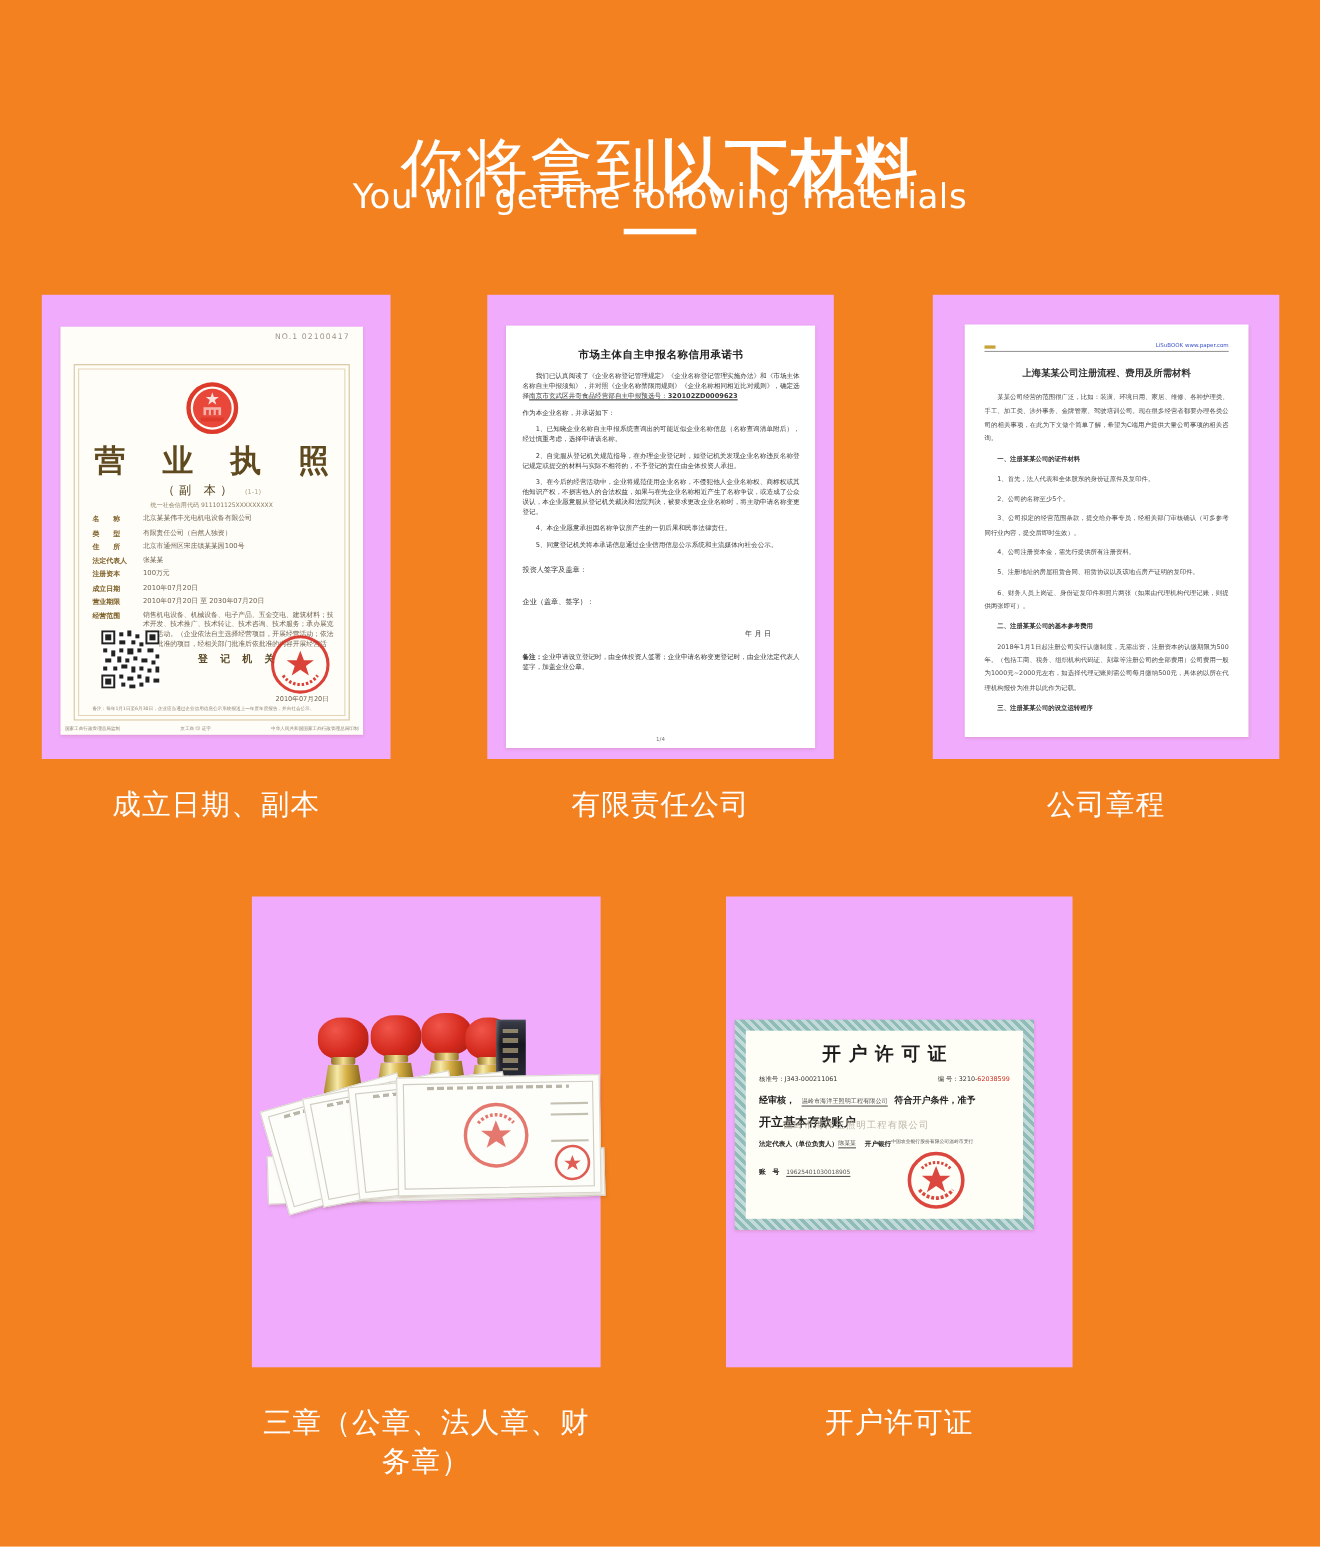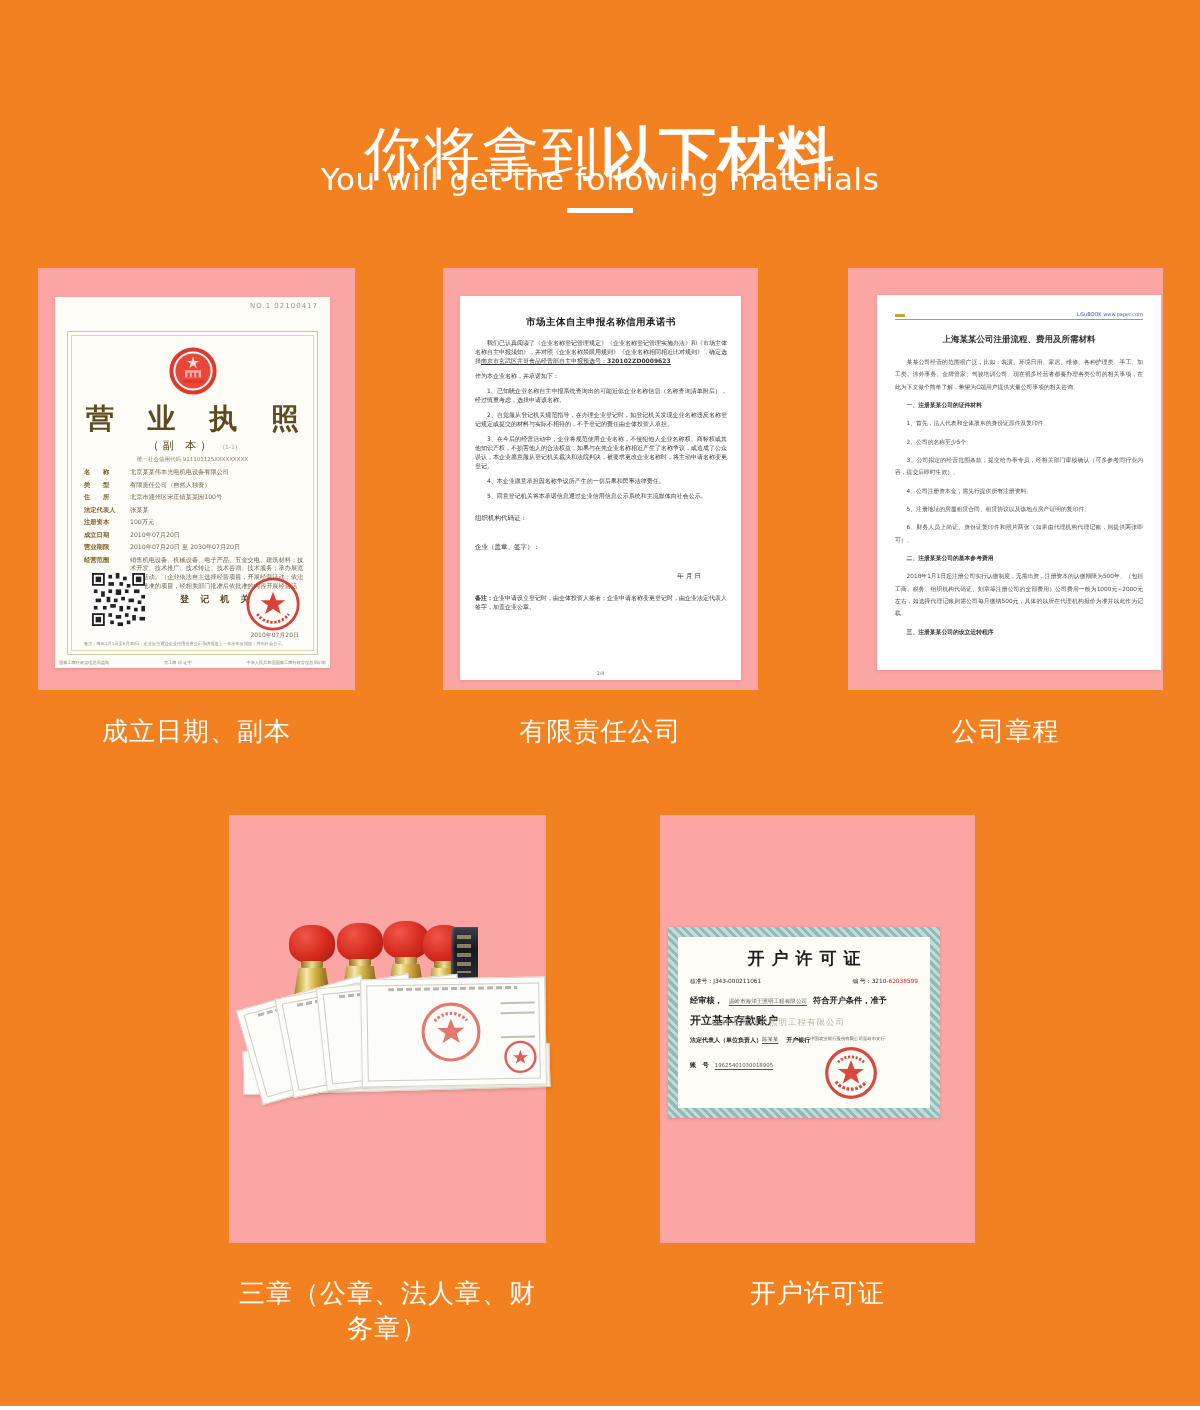--- a/index.html
+++ b/index.html
@@ -12,21 +12,21 @@
   .hero-title{position:absolute;top:84px;left:0;width:1200px;text-align:center;
     color:#fff;font-size:57px;letter-spacing:2px;line-height:1.1;}
   .t-reg{font-weight:400;}
   .t-bold{font-weight:800;}
   .hero-sub{position:absolute;top:161px;left:0;width:1200px;text-align:center;
     color:#fff;font-size:31px;font-weight:400;letter-spacing:0.5px;}
   .divider{position:absolute;top:208px;left:567px;width:66px;height:5px;background:#fff;}
   .bottom-strip{position:absolute;bottom:0;left:0;width:1200px;height:4px;background:#fff;}
 
   
-  .card{position:absolute;background:#fca5a5;}
+  .card{position:absolute;background:#f0abfc;}
   .card1{left:38px;top:268px;width:317px;height:422px;}
   .card2{left:443px;top:268px;width:315px;height:422px;}
   .card3{left:848px;top:268px;width:315px;height:422px;}
   .card4{left:229px;top:815px;width:317px;height:428px;}
   .card5{left:660px;top:815px;width:315px;height:428px;}
   .card-label{position:absolute;color:#fff;font-size:26px;font-weight:400;
     text-align:center;letter-spacing:1px;}
   .lb1{left:38px;top:714px;width:317px;}
   .lb2{left:443px;top:714px;width:315px;}
   .lb3{left:848px;top:714px;width:315px;}
@@ -74,21 +74,21 @@
   .cmt-u{text-decoration:underline;}
   .cmt-b{font-weight:700;text-decoration:underline;}
   .cmt-sign{font-size:6.5px;color:#333;margin-top:14px;filter:blur(.2px);}
   .cmt-sign2{font-size:6.5px;color:#333;margin-top:20px;filter:blur(.2px);}
   .cmt-date{font-size:6.5px;color:#333;margin-top:20px;text-align:right;padding-right:26px;}
   .cmt-note{font-size:6px;color:#333;line-height:1.5;margin-top:12px;text-align:justify;filter:blur(.2px);}
   .cmt-note b{font-weight:700;}
   .cmt-page{position:absolute;bottom:4px;left:0;width:100%;text-align:center;font-size:5px;color:#777;}
 
   
-  .doc3{left:29px;top:27px;width:284px;height:375px;}
+  .doc3{left:29px;top:27px;width:258px;height:375px;}
   .art-inner{position:absolute;left:18px;top:16px;right:18px;bottom:12px;}
   .art-head{display:flex;justify-content:space-between;align-items:flex-end;
     border-bottom:1px solid #9a9a9a;padding-bottom:2px;}
   .art-mark{width:10px;height:3px;background:#c8a23a;filter:blur(.3px);}
   .art-link{font-size:5px;color:#3b52c4;filter:blur(.3px);}
   .art-title{font-size:8.5px;font-weight:700;color:#333;text-align:center;margin:14px 0 10px;
     filter:blur(.35px);}
   .art-p{font-size:5.8px;color:#4a4a4a;line-height:2.15;text-align:justify;text-indent:2em;
     filter:blur(.4px);}
   .art-p.h{font-weight:700;color:#333;}
@@ -295,21 +295,21 @@
   <div class="doc doc2">
     <div class="cmt-inner">
       <div class="cmt-title">市场主体自主申报名称信用承诺书</div>
       <p class="cmt-p"><span>我们已认真阅读了《企业名称登记管理规定》《企业名称登记管理实施办法》和《市场主体名称自主申报须知》，并对照《企业名称禁限用规则》《企业名称相同相近比对规则》，确定选择</span><span class="cmt-u">南京市玄武区井哥食品经营部自主申报预选号：</span><span class="cmt-b">320102ZD0009623</span></p>
       <p class="cmt-p noindent">作为本企业名称，并承诺如下：</p>
       <p class="cmt-p">1、已知晓企业名称自主申报系统查询出的可能近似企业名称信息（名称查询清单附后），经过慎重考虑，选择申请该名称。</p>
       <p class="cmt-p">2、自觉服从登记机关规范指导，在办理企业登记时，如登记机关发现企业名称违反名称登记规定或提交的材料与实际不相符的，不予登记的责任由全体投资人承担。</p>
       <p class="cmt-p">3、在今后的经营活动中，企业将规范使用企业名称，不侵犯他人企业名称权、商标权或其他知识产权，不损害他人的合法权益，如果与在先企业名称相近产生了名称争议，或造成了公众误认，本企业愿意服从登记机关裁决和法院判决，被要求更改企业名称时，将主动申请名称变更登记。</p>
       <p class="cmt-p">4、本企业愿意承担因名称争议所产生的一切后果和民事法律责任。</p>
       <p class="cmt-p">5、同意登记机关将本承诺信息通过企业信用信息公示系统和主流媒体向社会公示。</p>
-      <div class="cmt-sign">组织机构代码证：</div>
+      <div class="cmt-sign">投资人签字及盖章：</div>
       <div class="cmt-sign2">企业（盖章、签字）：</div>
       <div class="cmt-date">年    月    日</div>
       <div class="cmt-note"><b>备注：</b><span>企业申请设立登记时，由全体投资人签署；企业申请名称变更登记时，由企业法定代表人签字，加盖企业公章。</span></div>
     </div>
     <div class="cmt-page">1/4</div>
   </div>
 </section>
 <div class="card-label lb2">有限责任公司</div>
 
 <section class="card card3">

